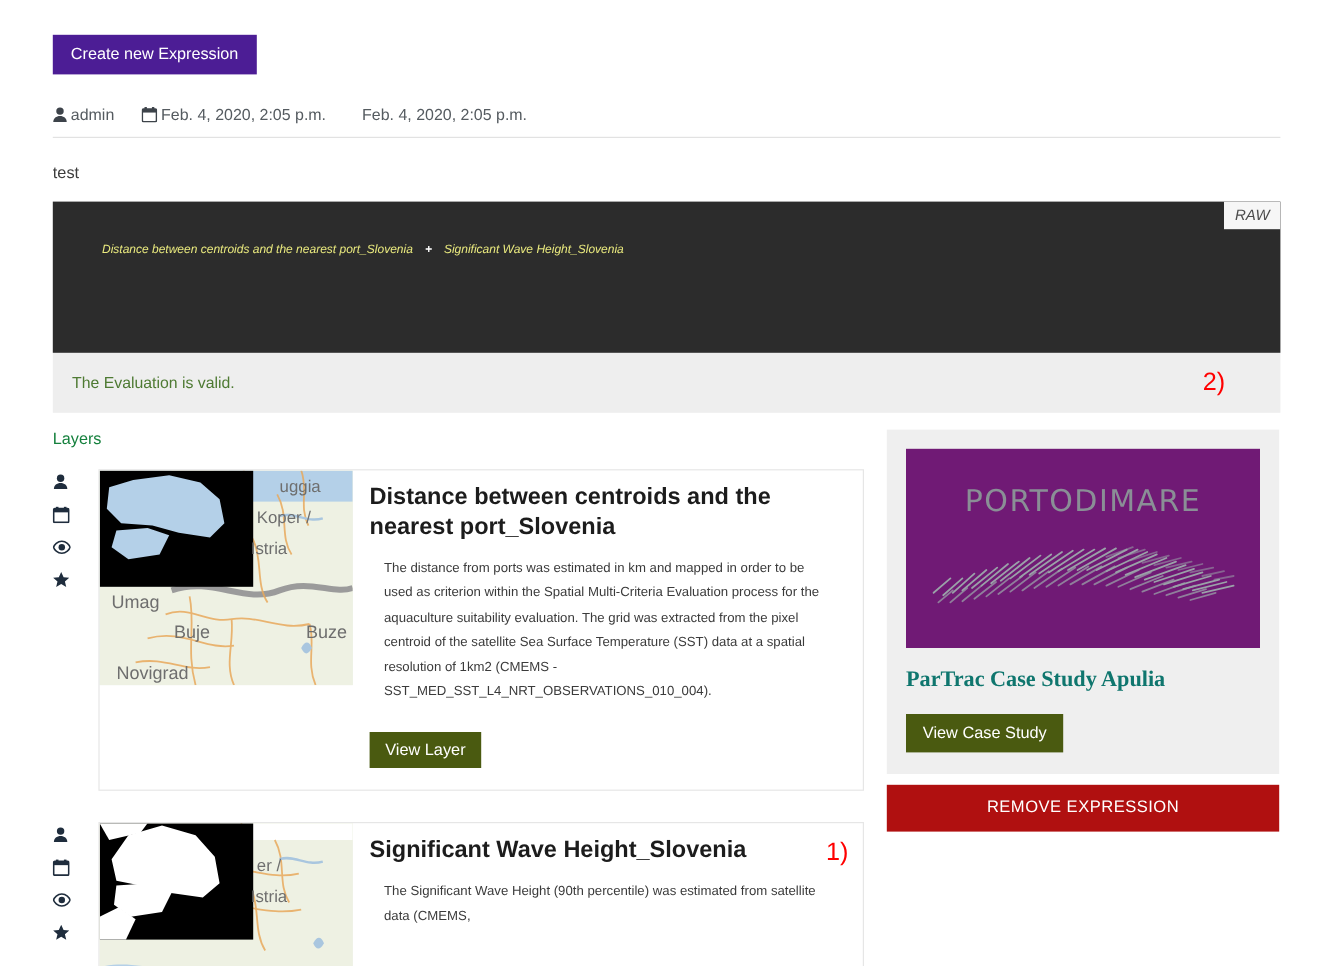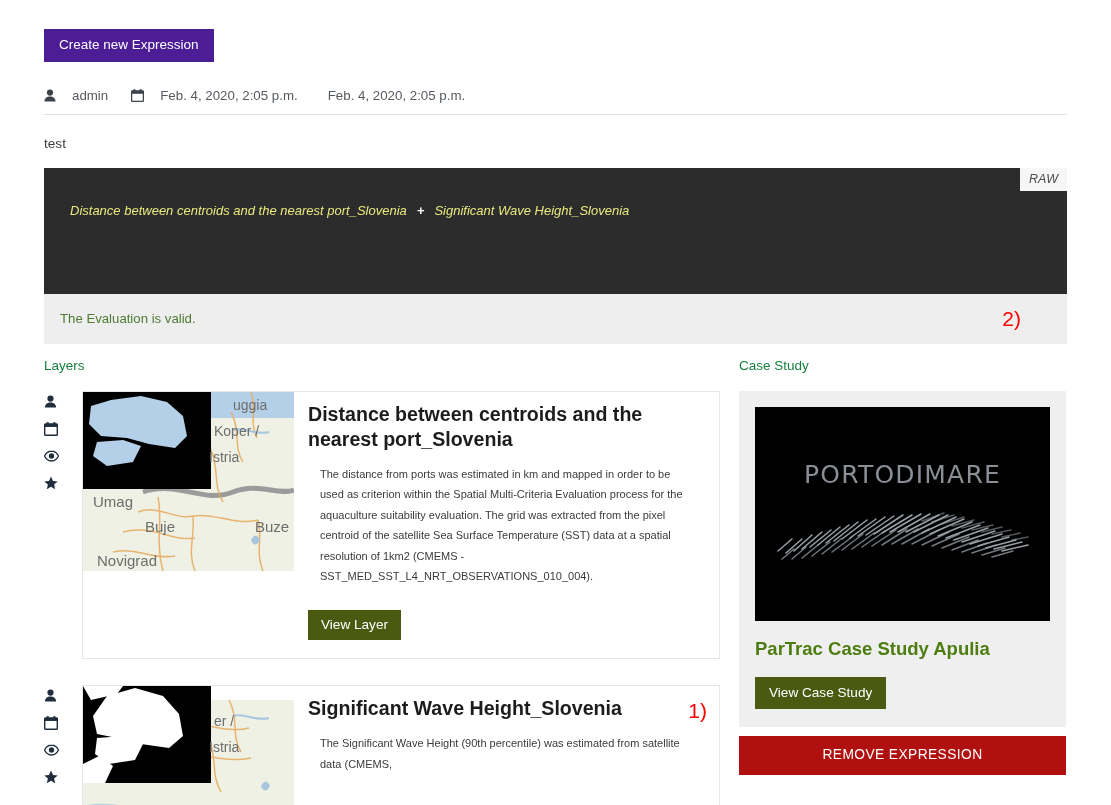--- a/index.html
+++ b/index.html
@@ -34,42 +34,42 @@
     margin-top: 18px; white-space: nowrap; line-height: 1;
   }
 
   
   .meta-row {
     display: flex; align-items: center;
     font-size: 13.3px; color: #555b60;
     margin-top: 26px; padding-bottom: 11px;
     border-bottom: 1px solid #e2e2e2;
   }
-  .meta-item { display: flex; align-items: center; gap: 13px; }
+  .meta-item { display: flex; align-items: center; }
   .meta-item + .meta-item { margin-left: 23px; }
   .meta-item.plain { margin-left: 30px; }
   .meta-icon { display:inline-block; margin-right: 3px; line-height: 0; }
   .meta-icon svg { display:block; }
 
   
   .desc-line { font-size: 13.6px; color: #3d3d3d; margin-top: 21px; }
 
   
   .expr-area { position: relative; margin-top: 17px; }
   .expr-box {
     background: #2c2c2c; height: 126px; position: relative; overflow: hidden; font-style: italic;
   }
   .raw-badge {
     position: absolute; top: 0; right: 0;
     background: #f6f6f6; color: #4c4c4c;
     font-size: 12.5px; padding: 5px 9px 6px 9px; line-height: 1;
   }
   .expr-text {
-    position: absolute; left: 26px; top: 35px;
-    font-size: 13px; white-space: nowrap;
+    position: absolute; left: 41px; top: 35px;
+    font-size: 10px; white-space: nowrap;
   }
   .expr-operand { color: #e9e97e; }
   .expr-op { color: #ffffff; margin: 0 10px; font-weight: bold; }
 
   .validbar {
     background: #eeeeee; height: 50px;
     display: flex; align-items: center; padding: 0 18px 0 16px;
   }
   .valid-msg { font-size: 13.2px; color: #4e7a33; }
   .valid-right { margin-left: auto; display: flex; align-items: center; }
@@ -123,31 +123,32 @@
     font-family: inherit; font-size: 13.6px;
     padding: 8px 13px 9px 13px; margin-top: 11px; cursor: pointer; line-height: 1;
   }
   .marker-1 {
     position: absolute; right: 12px; top: 14px;
   }
 
   
   .cs-card { background: #efefef; padding: 16px 16px 18px 16px; }
   .cs-logo {
-    background: #000000; height: 214px; position: relative;
+    background: #701a75; height: 166px; position: relative;
     display: flex; flex-direction: column; align-items: center;
     justify-content: center; overflow: hidden;
   }
   .cs-logo-text {
     font-size: 25px; color: #8a8f96; letter-spacing: 1.2px;
     font-family: "DejaVu Sans", sans-serif; margin-bottom: 2px;
   }
   .cs-title {
-    font-size: 18.5px; font-weight: bold; color: #4d7c0f;
+    font-size: 18.5px; font-weight: bold; color: #0f766e;
     margin: 17px 0 0 0;
+    font-family: Liberation Serif, serif;
   }
   .btn-case {
     background: #4a5a10; color: #ffffff; border: none;
     font-family: inherit; font-size: 13.6px;
     padding: 9px 14px 10px 14px; margin-top: 17px; cursor: pointer; line-height: 1;
   }
   .btn-remove {
     display: block; width: 100%; background: #b01010; color: #ffffff;
     border: none; font-family: inherit; font-size: 13.8px;
     letter-spacing: .4px; padding: 12px 0 13px 0; margin-top: 9px;
@@ -339,21 +340,20 @@
             <div class="layer-body">
               <span class="marker marker-1">1)</span>
               <h2 class="layer-title">Significant Wave Height_Slovenia</h2>
               <p class="layer-desc">The Significant Wave Height (90th percentile) was estimated from satellite data (CMEMS,</p>
             </div>
           </div>
         </div>
       </div>
 
       <div class="col-right">
-        <div class="col-head">Case Study</div>
         <div class="cs-card">
           <div class="cs-logo">
             <div class="cs-logo-text">PORTODIMARE</div>
             <span>
               <svg width="262" height="72" viewBox="0 0 262 72">
                 <g stroke="#9aa1a8" stroke-width="1.5" fill="none" stroke-linecap="round">
                   <g>
                     <path d="M6 60 l14 -12"></path>
                       <path d="M14 62 l16 -14"></path>
                       <path d="M22 60 l18 -16"></path>

